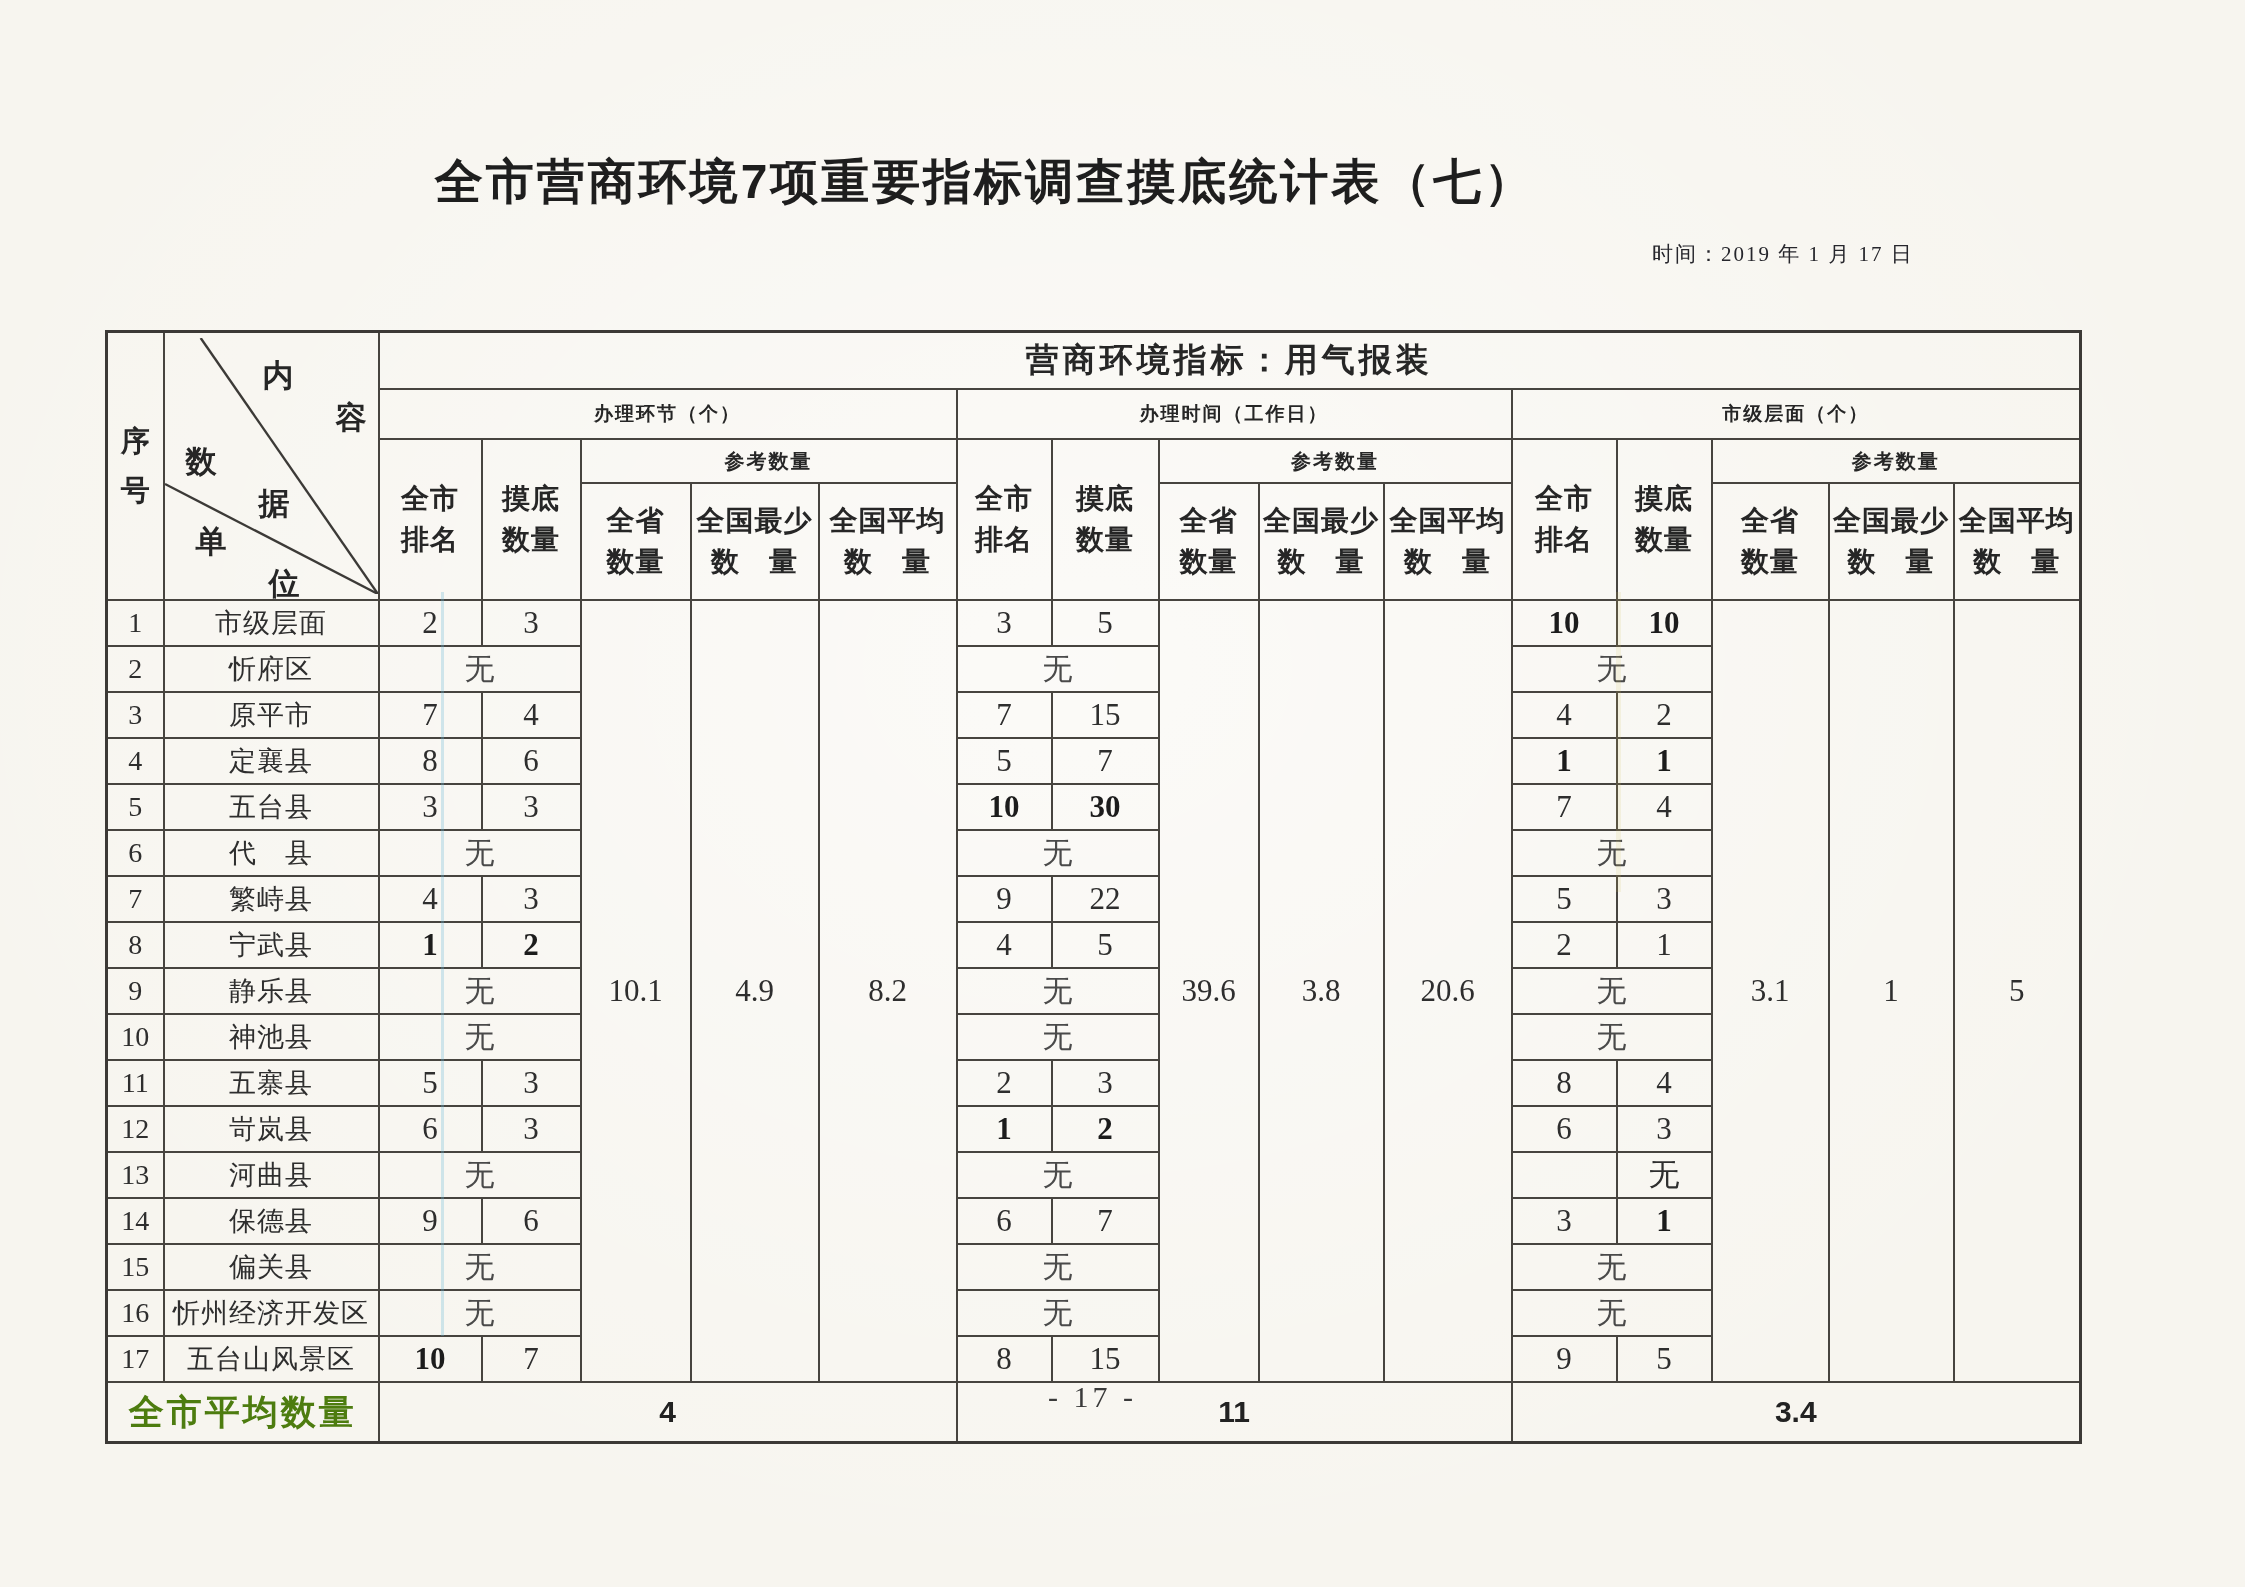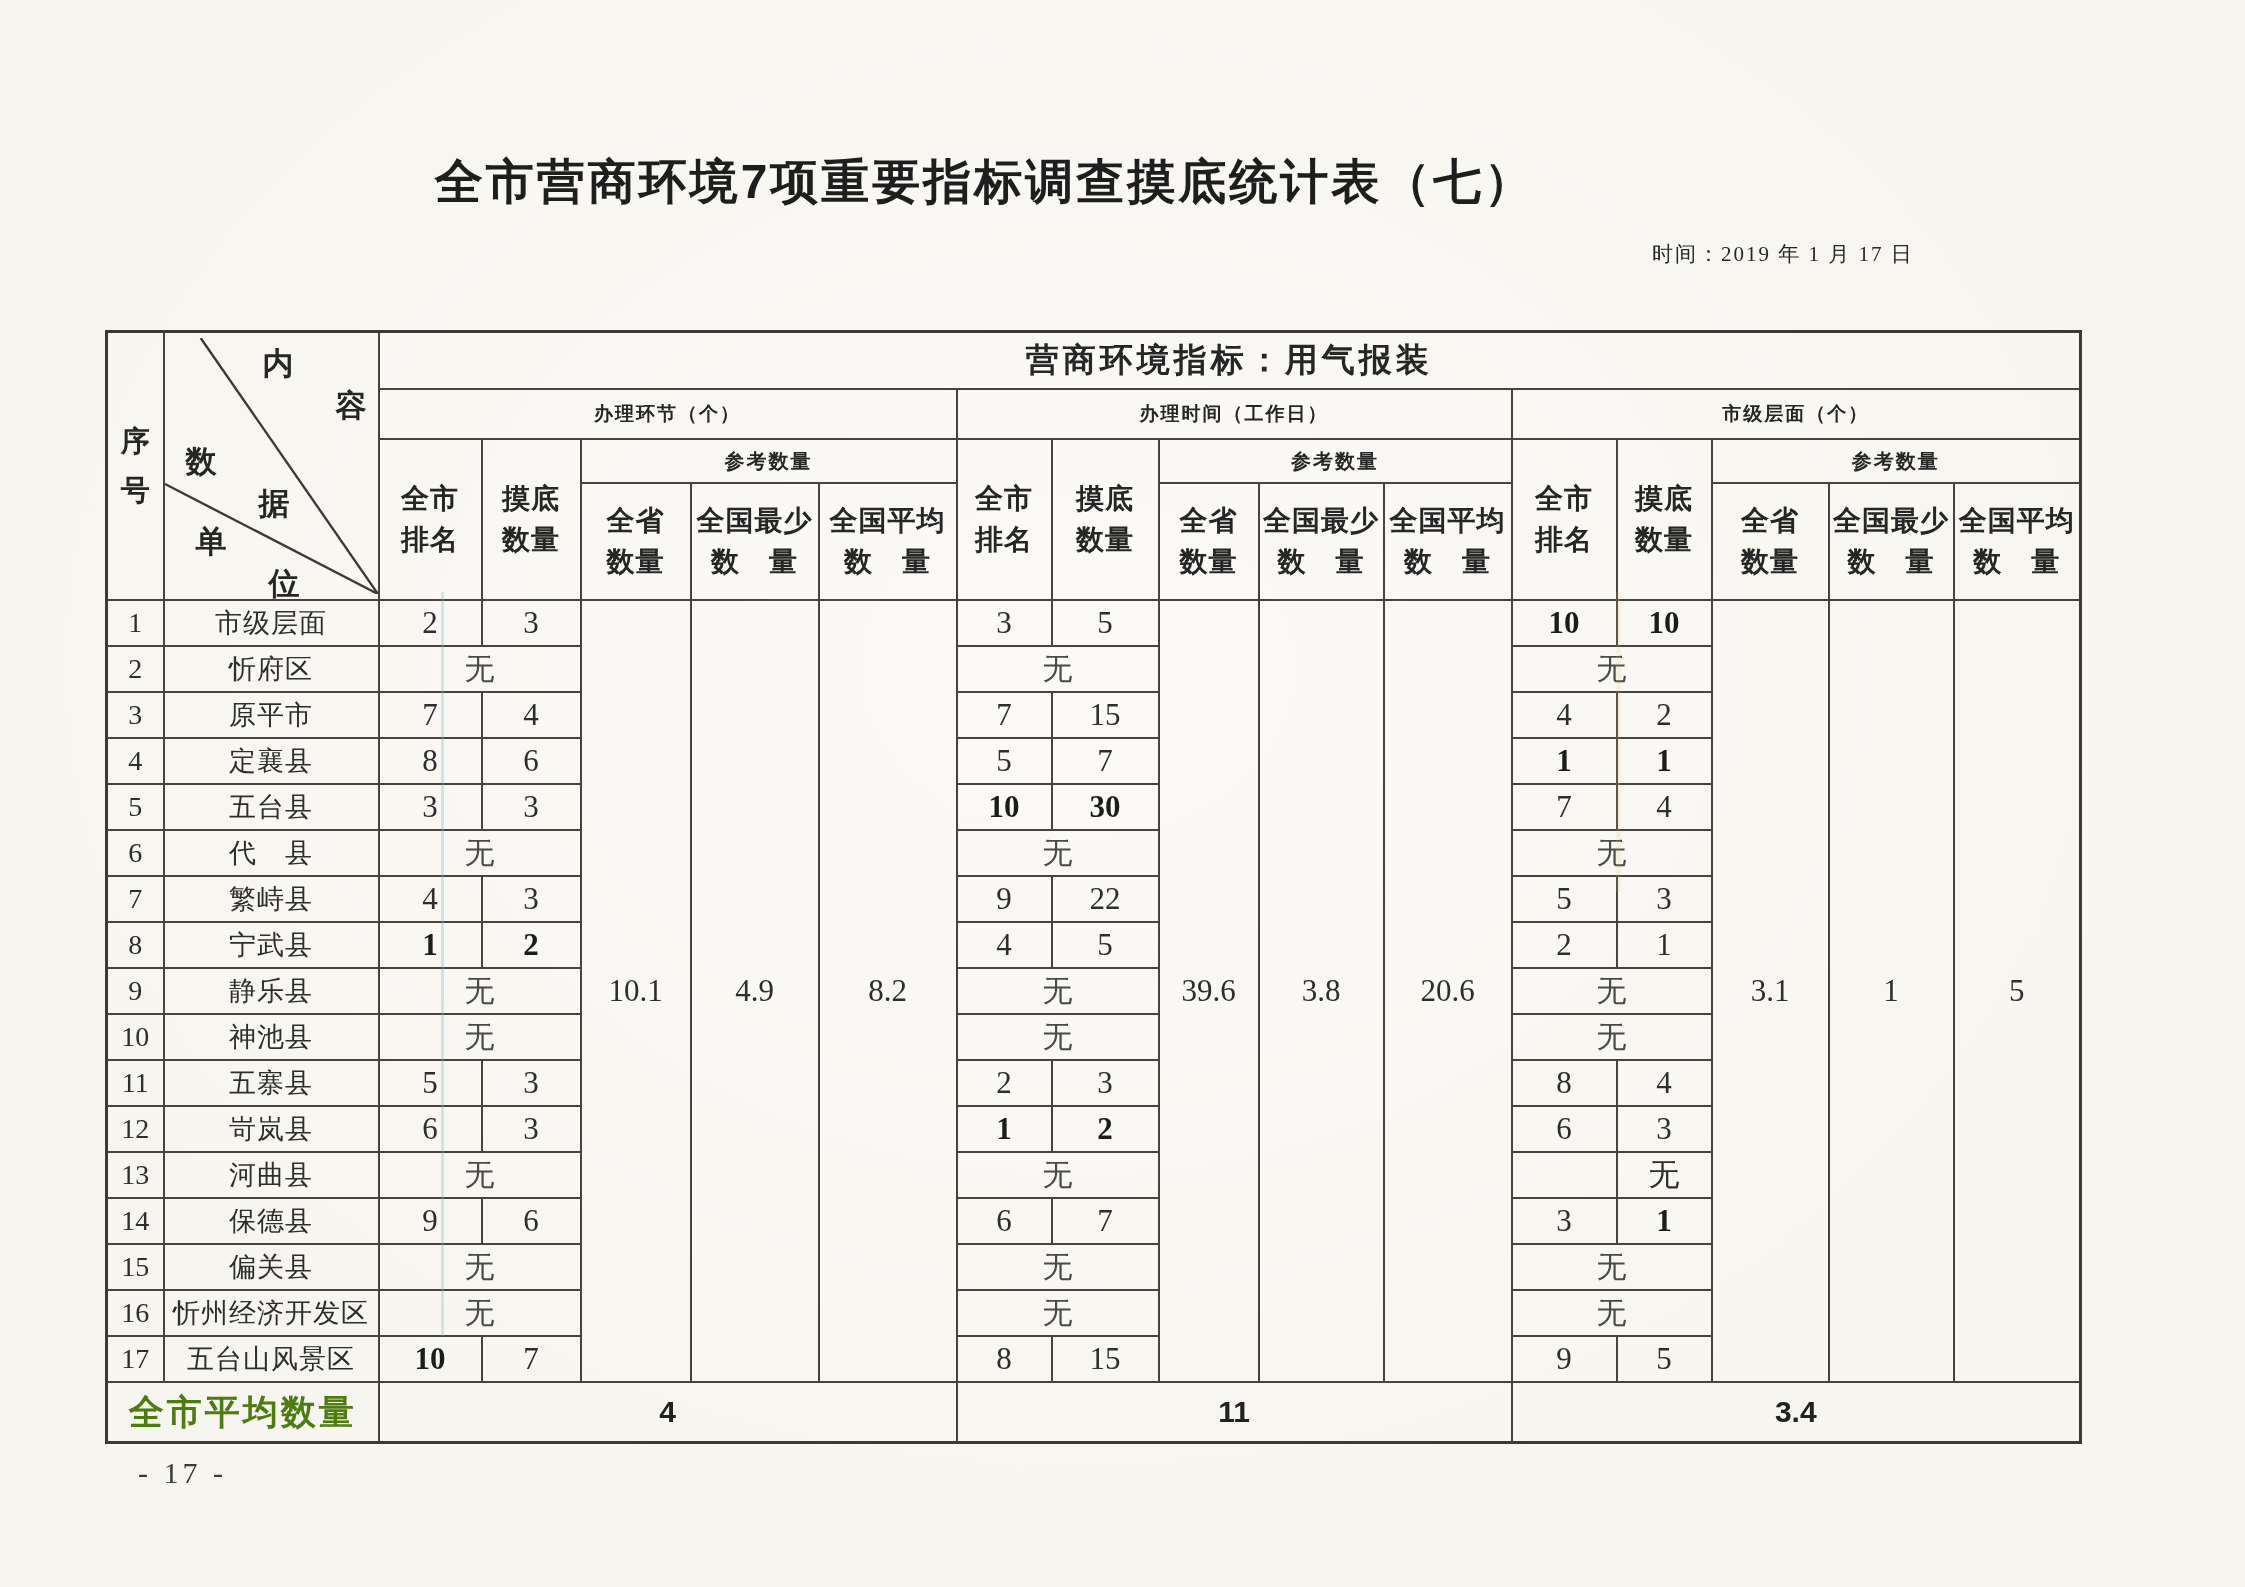--- a/index.html
+++ b/index.html
@@ -44,43 +44,43 @@
   
   .corner{padding:0;}
   .corner-inner{position:relative;width:100%;height:256px;}
   .corner-inner svg{position:absolute;left:0;top:0;width:100%;height:100%;}
   .corner-word{
     position:absolute;font-family:"Liberation Sans","DejaVu Sans",sans-serif;
     font-weight:700;font-size:31px;line-height:1;color:#262626;white-space:nowrap;
   }
   .corner-word .ch{display:inline-block;}
   .corner-word .ch + .ch{transform:translate(42px,42px);}
-  .w-content{left:98px;top:10px;}
+  .w-content{left:98px;top:22px;}
   .w-data{left:21px;top:108px;}
   .w-unit{left:31px;top:188px;}
   
   tbody td{height:44px;font-size:31px;color:#2e2e2e;}
   td.cell-seq{font-size:28px;}
   td.cell-name{font-size:27px;letter-spacing:1px;}
   td.cell-none{font-size:30px;color:#4a4a4a;}
   td.cell-ref{font-size:31px;}
   td.bold{font-weight:bold;color:#1c1c1c;}
   
   tfoot td{height:58px;}
   .footer-label{
     font-family:"Liberation Sans","DejaVu Sans",sans-serif;
     font-weight:bold;font-size:35px;letter-spacing:3px;color:#4d7c0f;
   }
   .footer-value{
     font-family:"Liberation Sans","DejaVu Sans",sans-serif;
     font-weight:bold;font-size:30px;color:#222;
   }
   .page-number{
-    position:absolute;left:105px;top:1456px;width:1975px;text-align:left;
-    font-size:30px;letter-spacing:4px;color:#3a3a3a;margin-left:33px;
+    position:absolute;left:105px;top:1380px;width:1975px;text-align:center;
+    font-size:30px;letter-spacing:4px;color:#3a3a3a;
   }
   
   .scan-fringe-blue{position:absolute;left:441px;top:592px;width:3px;height:744px;background:rgba(110,185,215,.30);}
   .scan-fringe-yellow{position:absolute;left:1616px;top:592px;width:5px;height:300px;background:rgba(214,190,90,.14);}
 </style>
 </head>
 <body>
 
 <div class="page-title">全市营商环境7项重要指标调查摸底统计表（七）</div>
 <div class="date-line">时间：2019 年 1 月 17 日</div>

